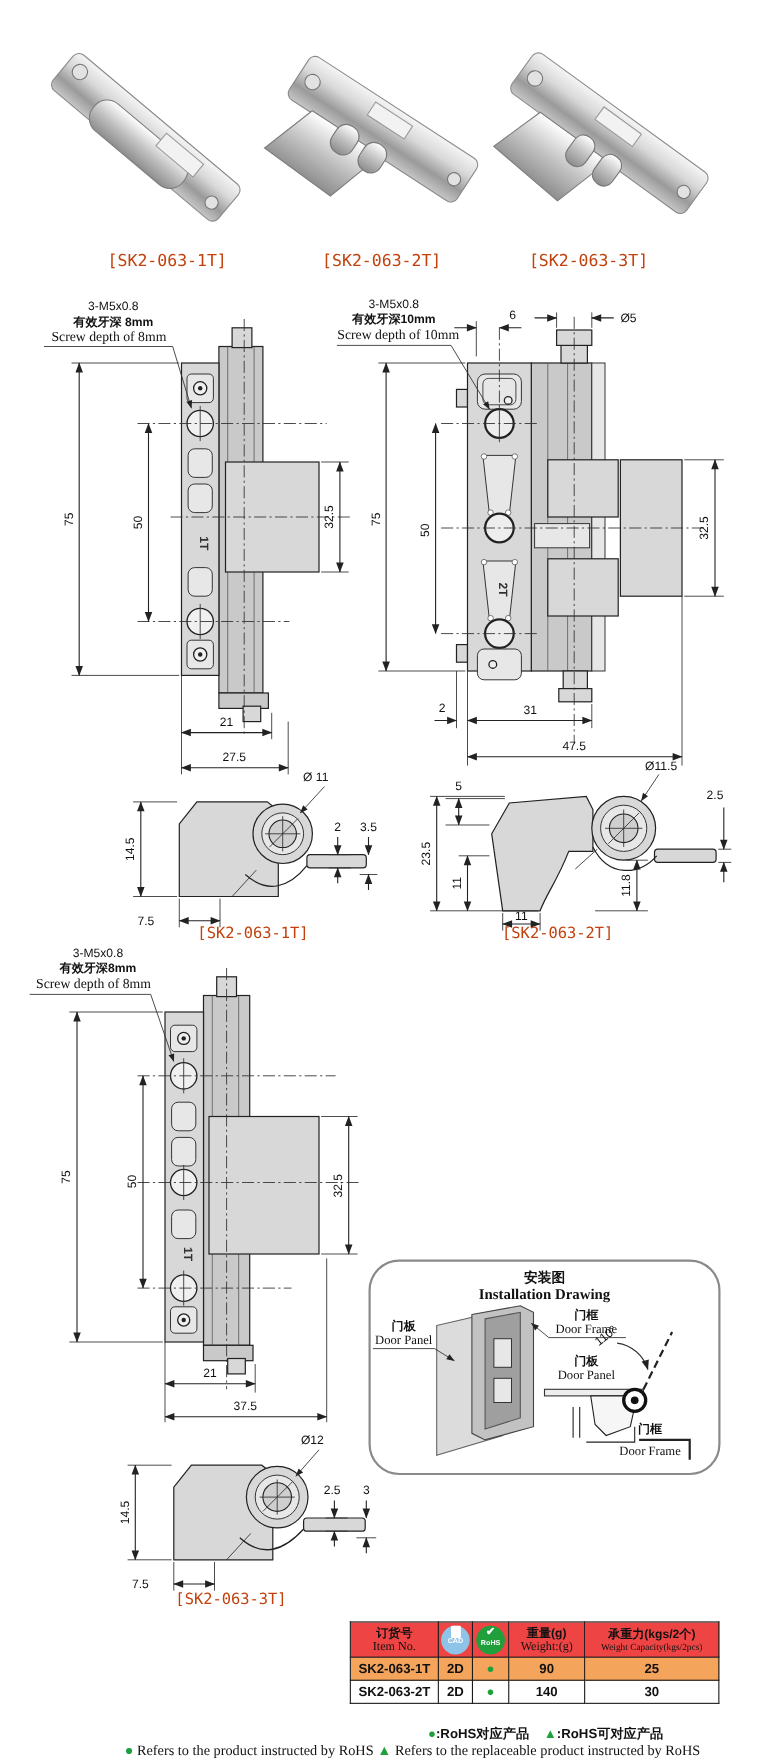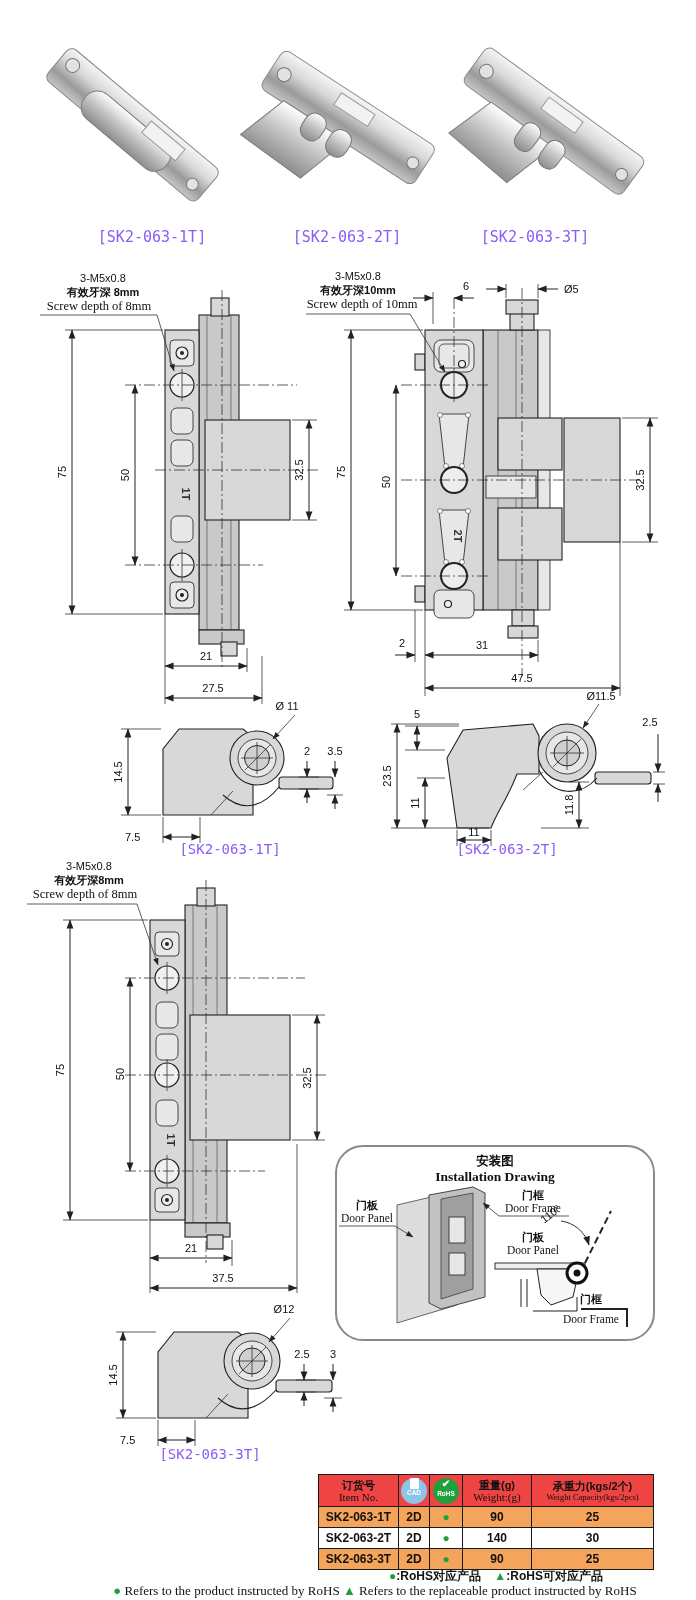--- a/index.html
+++ b/index.html
@@ -21,21 +21,21 @@
   .dt{font:11px "Liberation Sans",sans-serif;}
   .an{font:11px "Liberation Sans",sans-serif;}
   .anc{font:bold 11px "Liberation Sans",sans-serif;}
   .ane{font:12.5px "Liberation Serif",serif;}
   .mk{font:bold 11px "Liberation Sans",sans-serif;fill:#333;}
   .itCJK{font:bold 12.5px "Liberation Sans",sans-serif;}
   .itEN{font:bold 13.5px "Liberation Serif",serif;}
   .lcjk{font:bold 11px "Liberation Sans",sans-serif;}
   .len{font:11.5px "Liberation Serif",serif;}
   .plabel{position:absolute;width:160px;text-align:center;
-          font:15px "DejaVu Sans Mono",monospace;color:#8b5cf6;}
+          font:15px "DejaVu Sans Mono",monospace;color:#c2410c;}
   .slabel{font-size:14px;}
   
   .tbl{position:absolute;left:318px;top:1474px;border-collapse:collapse;table-layout:fixed;}
   .tbl th,.tbl td{border:1.6px solid #1a1a1a;padding:0;text-align:center;vertical-align:middle;
           font:bold 12px "Liberation Sans",sans-serif;}
   .tbl th{background:#ef4444;font-weight:bold;}
   .h2a{display:block;font:bold 11px "Liberation Sans",sans-serif;line-height:12px;}
   .h2b{display:block;font:11px "Liberation Serif",serif;line-height:12px;}
   .h2c{display:block;font:8.5px "Liberation Serif",serif;line-height:10px;}
   .rowA{background:#f5a45c;padding-left:46px;}
@@ -477,27 +477,20 @@
       <td>90</td>
       <td>25</td>
     </tr>
     <tr class="rowB" style="height:21px">
       <td class="item-cell">SK2-063-2T</td>
       <td>2D</td>
       <td class="gdot">●</td>
       <td>140</td>
       <td>30</td>
     </tr>
-    <tr class="rowA" style="height:21px">
-      <td class="item-cell">SK2-063-3T</td>
-      <td>2D</td>
-      <td class="gdot">●</td>
-      <td>90</td>
-      <td>25</td>
-    </tr>
   </tbody>
     </table>
 
   <div class="legend">
     <span class="g">●</span><span>:RoHS对应产品</span>
     &nbsp;&nbsp;
     <span class="g">▲</span><span>:RoHS可对应产品</span>
   </div>
 
   <div class="footnote">

